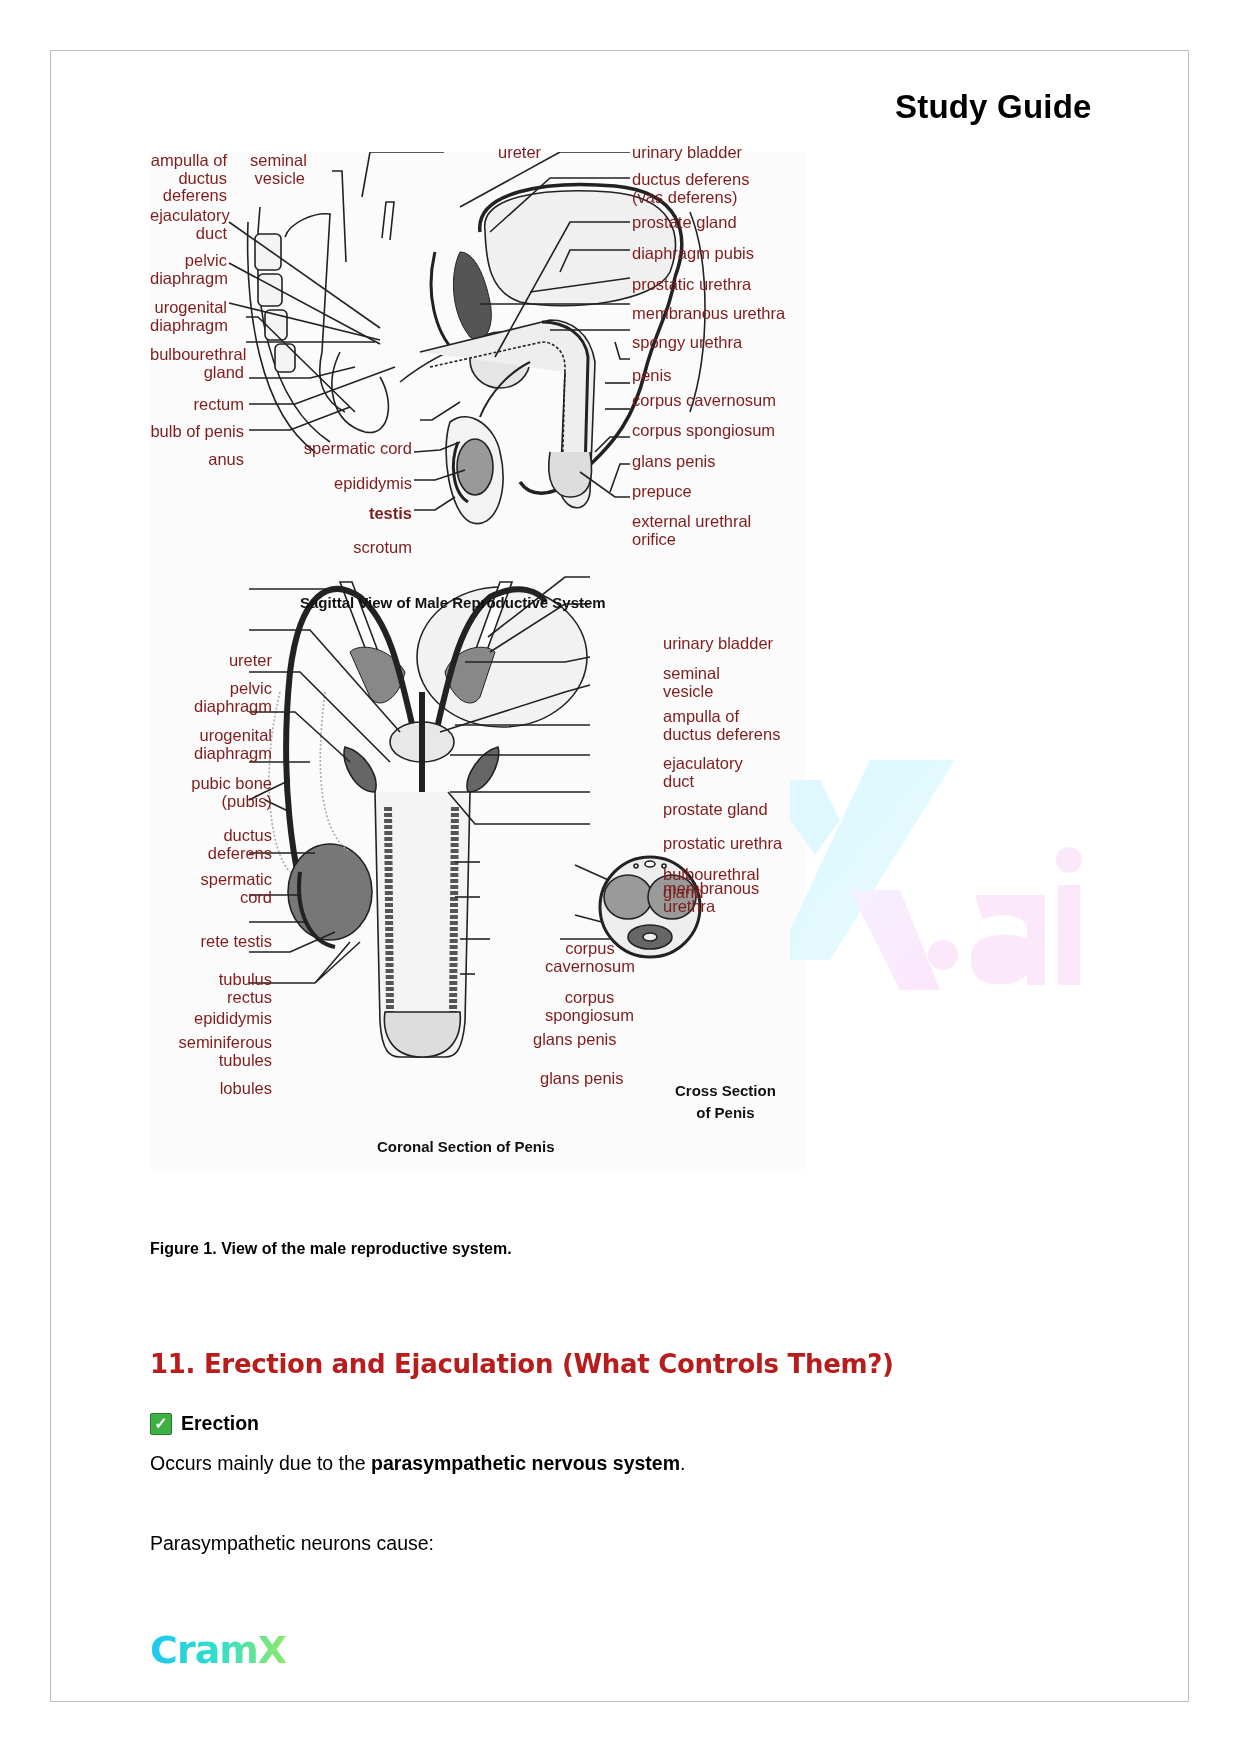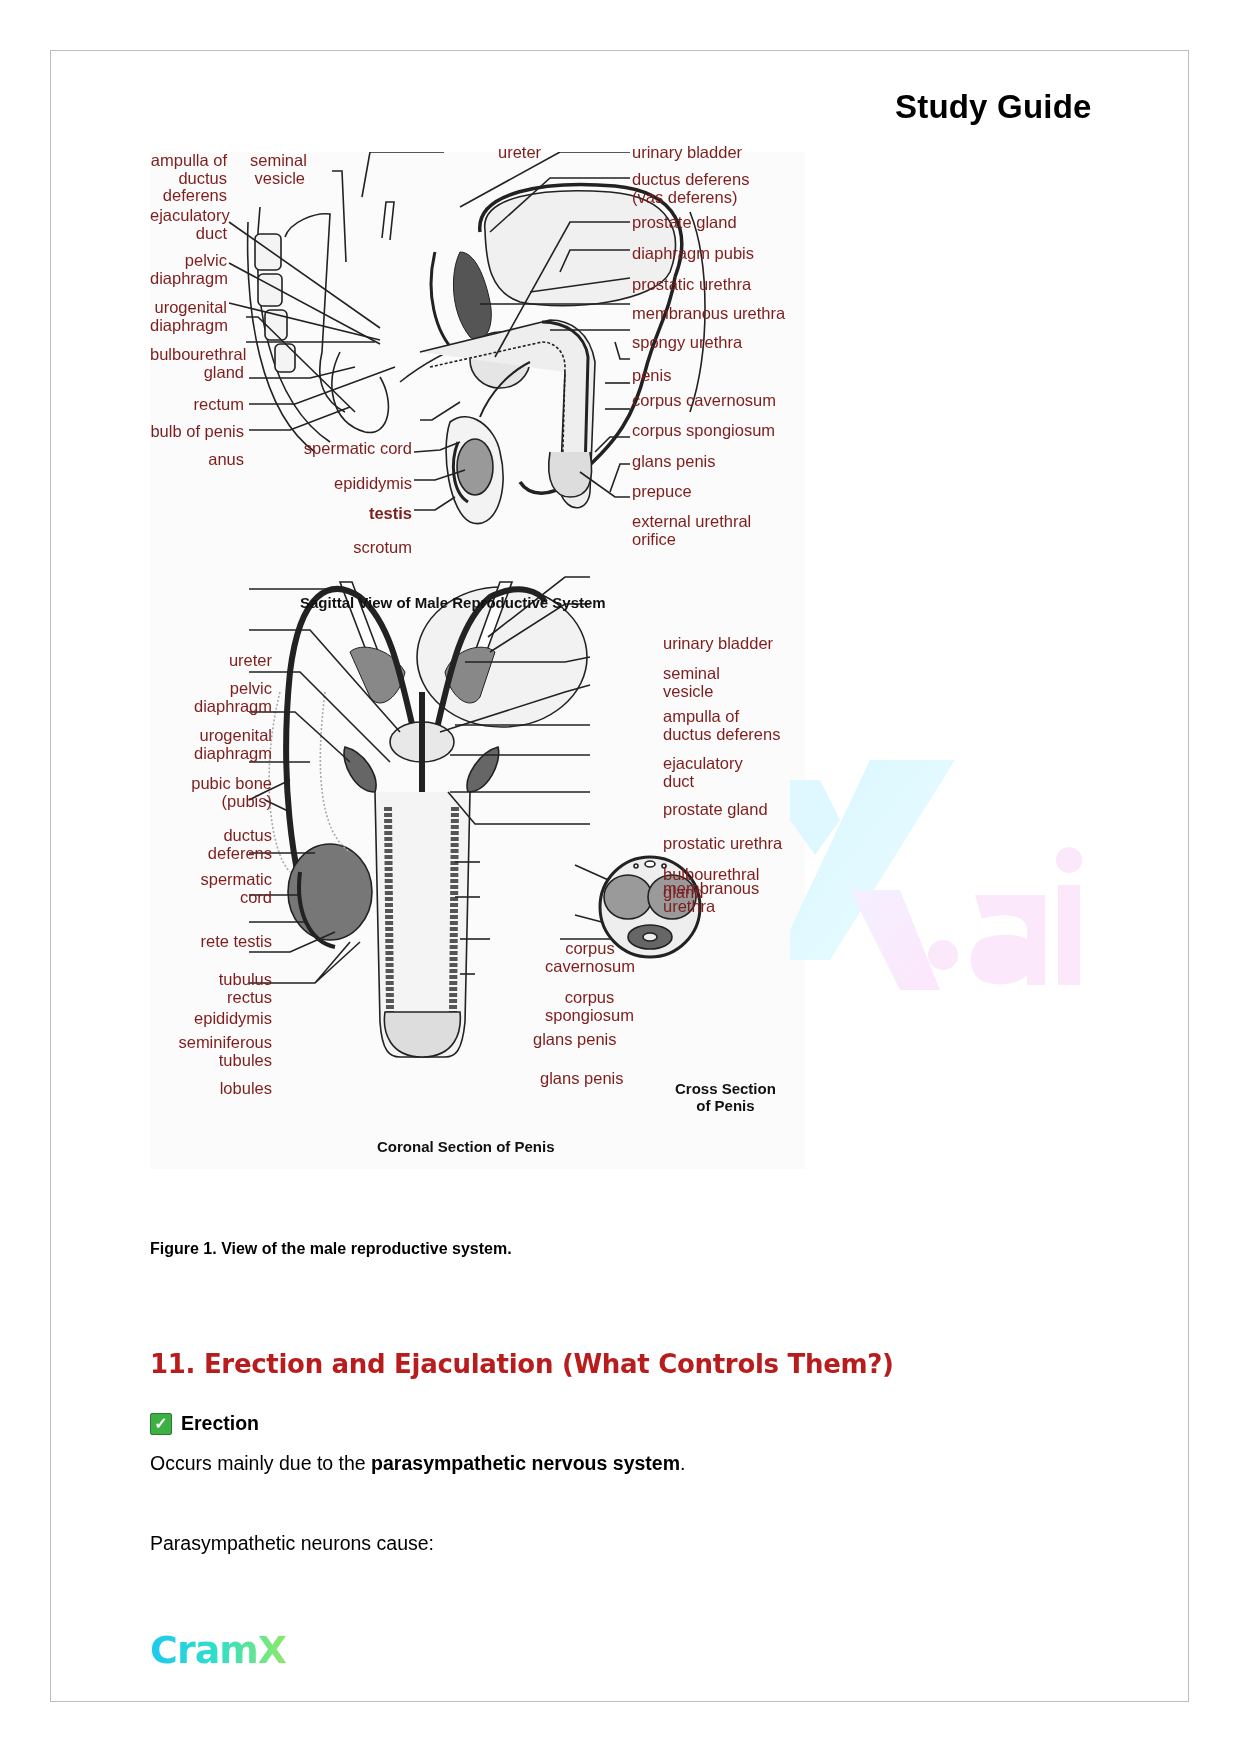--- a/index.html
+++ b/index.html
@@ -219,21 +219,21 @@
   <div class="lbl" style="left:513px;top:649px;">prostate gland</div>
   <div class="lbl" style="left:513px;top:683px;">prostatic urethra</div>
   <div class="lbl" style="left:513px;top:714px;">bulbourethral<br>gland</div>
   <div class="lbl" style="left:513px;top:728px;">membranous<br>urethra</div>
 
   <div class="lbl" style="left:395px;top:788px;text-align:center;">corpus<br>cavernosum</div>
   <div class="lbl" style="left:395px;top:837px;text-align:center;">corpus<br>spongiosum</div>
   <div class="lbl" style="left:383px;top:879px;">glans penis</div>
   <div class="lbl" style="left:390px;top:918px;">glans penis</div>
 
-  <div class="fig-title" style="left:525px;top:928px;text-align:center;line-height:17px;">Cross Section<br>of Penis</div>
+  <div class="fig-title" style="left:525px;top:928px;text-align:center;line-height:22px;">Cross Section<br>of Penis</div>
   <div class="fig-title" style="left:227px;top:986px;">Coronal Section of Penis</div>
 </div>
 
 <svg class="watermark" viewBox="0 0 300 240">
   <defs>
     <linearGradient id="wmA" x1="0" y1="0" x2="1" y2="1">
       <stop offset="0" stop-color="#d6f6ff"></stop>
         <stop offset="1" stop-color="#e6fbff"></stop>
     </linearGradient>
     <linearGradient id="wmB" x1="0" y1="0" x2="1" y2="1">

